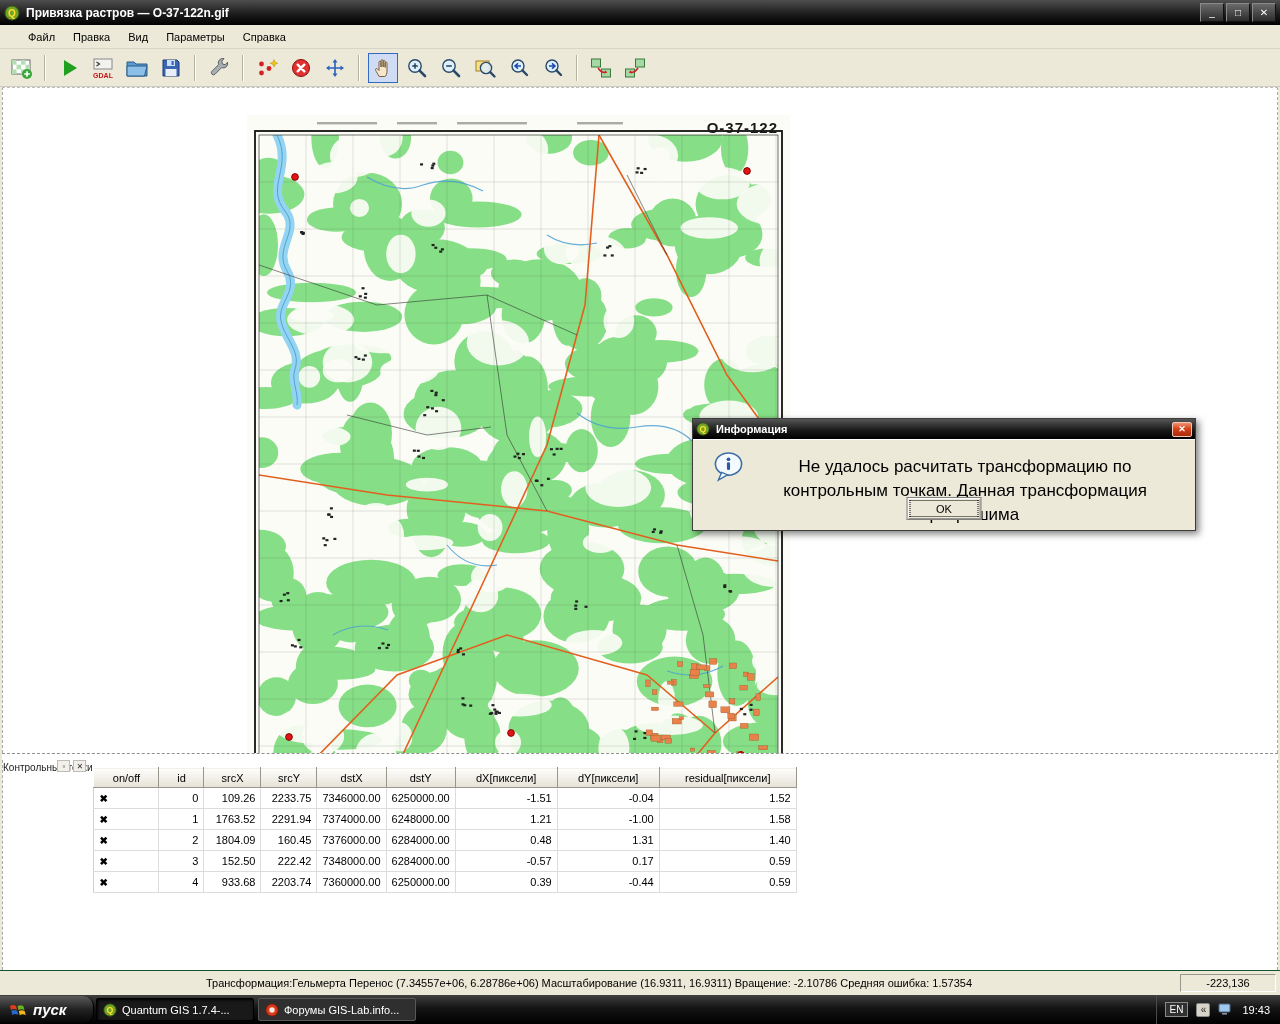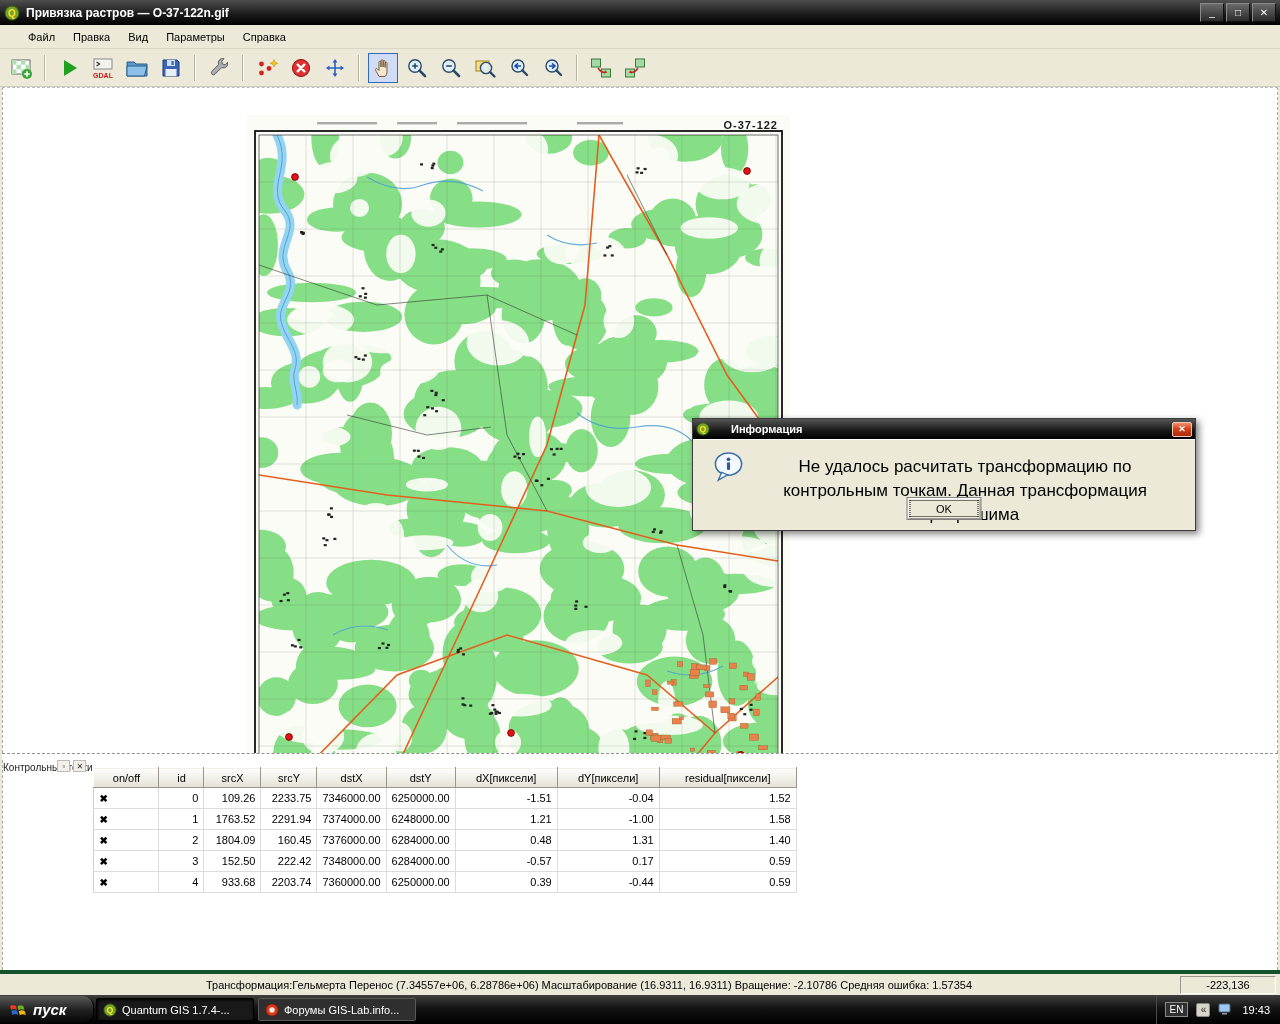--- a/index.html
+++ b/index.html
@@ -20,25 +20,25 @@
 
   
   .toolbar{height:38px;display:flex;align-items:center;padding:0 6px;gap:4px;background:#ECE9D8;border-bottom:1px solid #cfccbe;flex:none;}
   .tbtn{width:30px;height:30px;display:flex;align-items:center;justify-content:center;border:1px solid transparent;flex:none;}
   .tbtn.pressed{background:#cfdcf3;border:1px solid #316ac5;}
   .tsep{width:2px;height:26px;border-left:1px solid #b6b2a4;border-right:1px solid #fff;margin:0 4px;flex:none;}
 
   
   .canvas{height:666px;position:relative;background:#fff;overflow:hidden;margin:0 2px;border-left:1px dashed #a8a8a8;border-right:1px dashed #a8a8a8;border-top:1px dashed #bcbcbc;flex:none;}
   .map-wrap{position:absolute;left:244px;top:27px;width:543px;height:660px;}
-  .map-sheet-label{position:absolute;top:4px;right:12px;font-size:11px;font-weight:bold;color:#1a1a1a;letter-spacing:1px;}
+  .map-sheet-label{position:absolute;top:4px;right:12px;font-size:15px;font-weight:bold;color:#1a1a1a;letter-spacing:1px;}
 
   
   .dialog{position:absolute;left:689px;top:330px;width:504px;height:113px;background:#ECE9D8;border:1px solid #3c3c3c;box-shadow:3px 3px 7px rgba(0,0,0,.5);}
-  .dlg-titlebar{height:20px;background:linear-gradient(180deg,#565656,#161616 60%,#000);display:flex;align-items:center;gap:21px;padding:0 3px;}
+  .dlg-titlebar{height:20px;background:linear-gradient(180deg,#565656,#161616 60%,#000);display:flex;align-items:center;gap:6px;padding:0 3px;}
   .dlg-title{color:#fff;font-weight:bold;font-size:11px;flex:1;}
   .dlg-close{width:20px;height:15px;background:linear-gradient(#f0926e,#d84018 45%,#a82c0c);border:1px solid #f0c8b8;border-radius:2px;color:#fff;font-size:9px;font-weight:bold;display:flex;align-items:center;justify-content:center;}
   .dlg-body{position:relative;height:91px;border-top:1px solid #fff;}
   .info-icon{position:absolute;left:20px;top:11px;}
   .dlg-message{position:absolute;left:62px;top:15px;width:420px;font-size:17px;line-height:1.4;text-align:center;}
   .dlg-ok{position:absolute;left:50%;bottom:10px;transform:translateX(-50%);width:75px;height:23px;background:#ECE9D8;border:1px solid #808080;box-shadow:inset 1px 1px 0 #fff,inset -1px -1px 0 #9a968c;font-size:11px;font-family:"Liberation Sans",sans-serif;outline:1px dotted #000;outline-offset:-4px;}
 
   
   .splitter{height:7px;background:#fff;margin:0 2px;border-top:1px dashed #909090;flex:none;}
   .panel{height:210px;margin:0 2px;background:#fff;border-left:1px dashed #a8a8a8;border-right:1px dashed #a8a8a8;display:flex;flex-direction:row;flex:none;}
@@ -49,21 +49,21 @@
 
   
   .gcp-table{border-collapse:collapse;table-layout:fixed;background:#fff;font-size:11px;border:1px solid #d0d0d0;}
   .gcp-table th{height:20px;font-weight:normal;background:linear-gradient(#fefefc,#e5e1d6);border:1px solid;border-color:#fff #9a968c #9a968c #fff;padding:0 4px;overflow:hidden;white-space:nowrap;}
   .gcp-table td{height:21px;border-right:1px solid #dcdcdc;border-bottom:1px solid #dcdcdc;padding:0 5px;overflow:hidden;white-space:nowrap;}
   .cell-num{text-align:right;}
   .cell-onoff{text-align:left;padding-left:4px;}
   .xmark{font-size:10px;font-weight:bold;color:#000;}
 
   
-  .statusbar{height:25px;display:flex;align-items:center;background:#ECE9D8;border-top:4px solid #14532d;padding:0 4px;flex:none;}
+  .statusbar{height:25px;display:flex;align-items:center;background:#ECE9D8;border-top:1px solid #14532d;padding:0 4px;flex:none;}
   .status-msg{flex:1;text-align:center;font-size:11px;white-space:nowrap;overflow:hidden;}
   .coord-box{width:96px;height:18px;margin-left:6px;display:flex;align-items:center;justify-content:center;border:1px solid;border-color:#9a968c #fff #fff #9a968c;font-size:11px;background:#ECE9D8;text-align:right;}
 
   
   .taskbar{height:29px;background:linear-gradient(#404040,#141414 45%,#000);display:flex;align-items:stretch;flex:none;}
   .start-btn{width:94px;display:flex;align-items:center;gap:6px;padding:0 9px;background:linear-gradient(#5a5a5a,#222 50%,#050505);border-right:1px solid #000;border-radius:0 10px 10px 0;margin:1px 0;color:#fff;font-weight:bold;font-style:italic;font-size:15px;flex:none;}
   .taskbtn{width:158px;margin:3px 2px;display:flex;align-items:center;gap:5px;padding:0 6px;background:#2f2f2f;border:1px solid #585858;border-radius:2px;color:#fff;font-size:11px;white-space:nowrap;overflow:hidden;flex:none;}
   .taskbtn.active{background:#191919;border-color:#000;box-shadow:inset 1px 1px 3px #000;}
   .tlabel{overflow:hidden;white-space:nowrap;}
   .tray{margin-left:auto;display:flex;align-items:center;gap:8px;padding:0 10px 0 8px;border-left:1px solid #4a4a4a;color:#fff;flex:none;}

